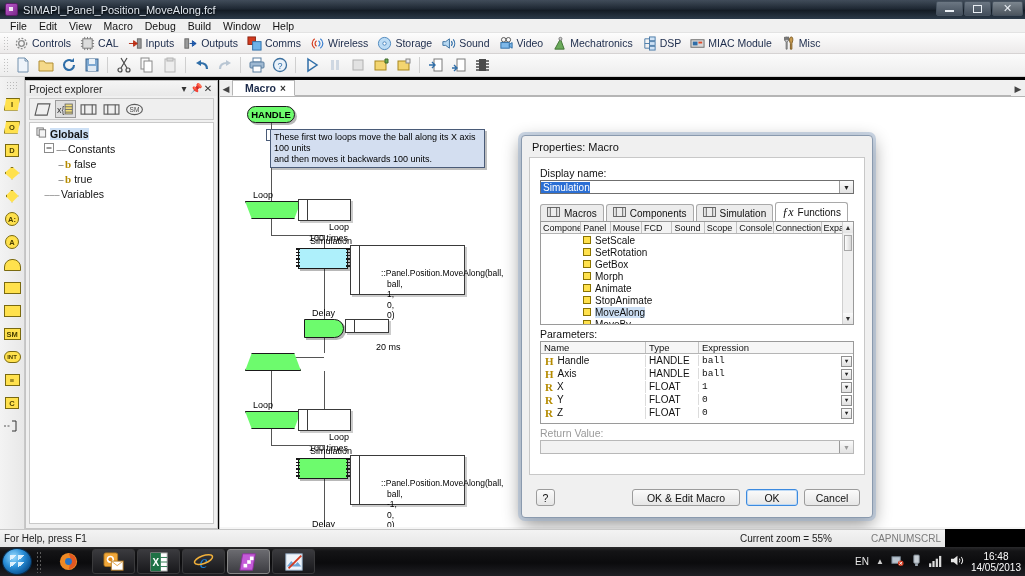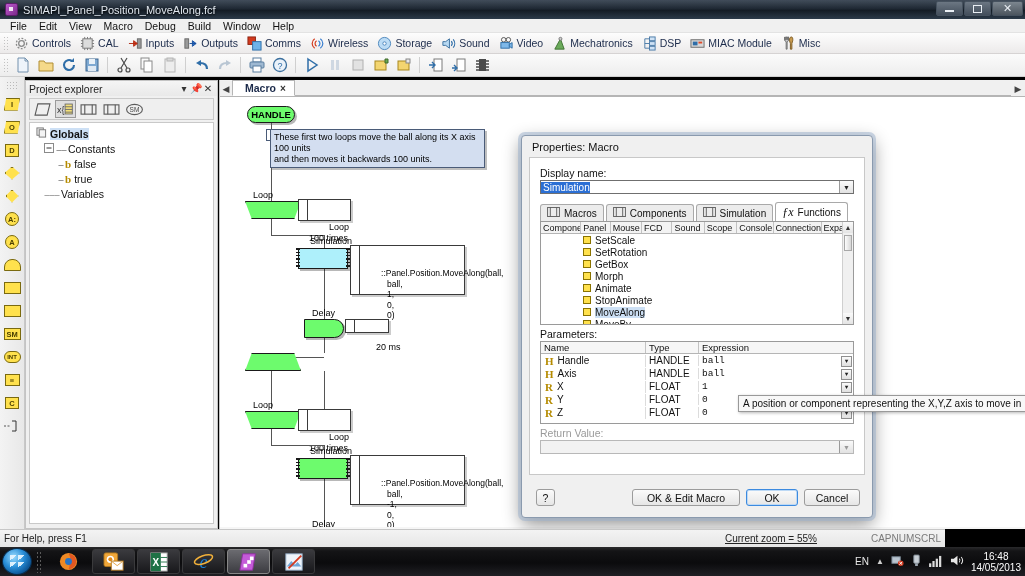--- a/index.html
+++ b/index.html
@@ -261,21 +261,21 @@
   .dbtn.focus { border:1px solid #3c8adf; box-shadow:0 0 0 1px #bdd9f5 inset; }
 
   
   .statusbar {
     position:absolute; left:0; top:529px; width:945px; height:18px;
     background:linear-gradient(to bottom,#f3f3f3,#e6e6e6);
     border-top:1px solid #c7c7c7; display:flex; align-items:center;
     font-size:10px; color:#222;
   }
   .statusbar .left { padding-left:4px; }
-  .statusbar .zoom { position:absolute; right:128px;text-decoration:underline; }
+  .statusbar .zoom { position:absolute; right:113px; }
   .statusbar .ind { position:absolute; right:4px; display:flex; color:#7a7a7a; }
 
   
   .taskbar {
     position:absolute; left:0; top:547px; width:1025px; height:29px;
     background: linear-gradient(to bottom,#2a2a2c 0%, #141416 14%, #0b0b0d 55%, #202024 100%);
     display:flex; align-items:center;
   }
   .start {
     width:30px; height:27px; margin-left:2px; border-radius:50%;
@@ -1048,21 +1048,20 @@
         <span class="btn" style="color:#9a9a9a;">▼</span>
       </div>
     </div>
 
     <div class="dbtn" style="position:absolute; left:14px; bottom:11px; width:19px;">?</div>
     <div class="dbtn" style="position:absolute; left:110px; bottom:11px; width:108px;">OK &amp; Edit Macro</div>
     <div class="dbtn focus" style="position:absolute; left:224px; bottom:11px; width:52px;">OK</div>
     <div class="dbtn" style="position:absolute; left:282px; bottom:11px; width:56px;">Cancel</div>
   </div>
 
-  <div class="tooltip" style="left:738px; top:395px;">A position or component representing the X,Y,Z axis to move in</div>
 
   <div class="statusbar">
     <div class="left">For Help, press F1</div>
     <div class="zoom">Current zoom = 55%</div>
     <div class="ind">
       <span>CAP</span>
       <span>NUM</span>
       <span>SCRL</span>
     </div>
   </div>

